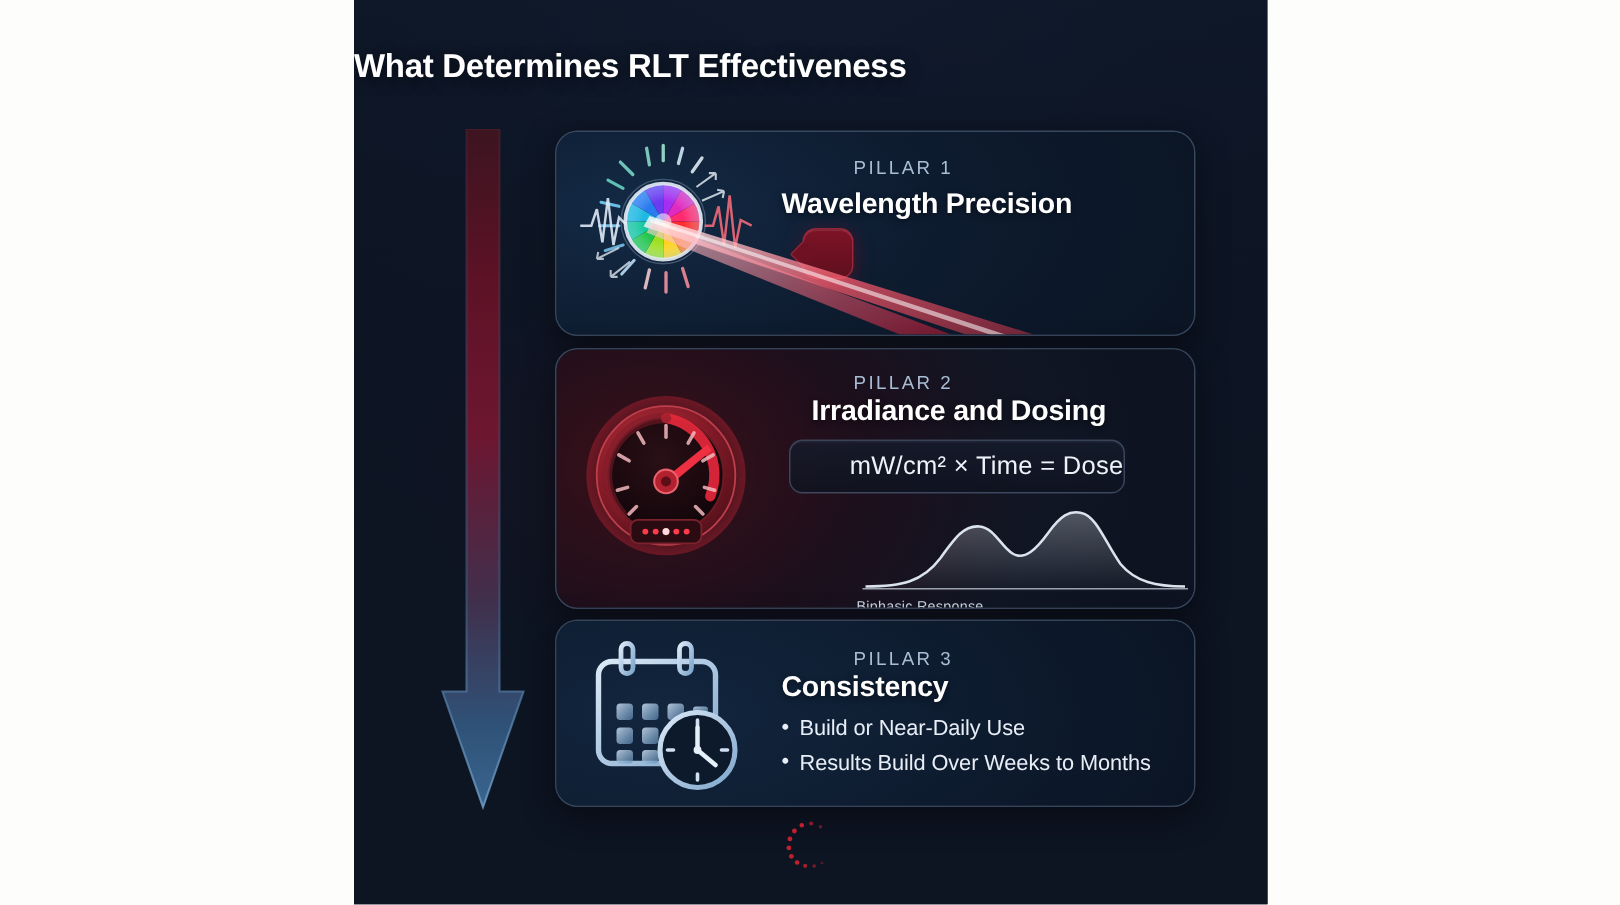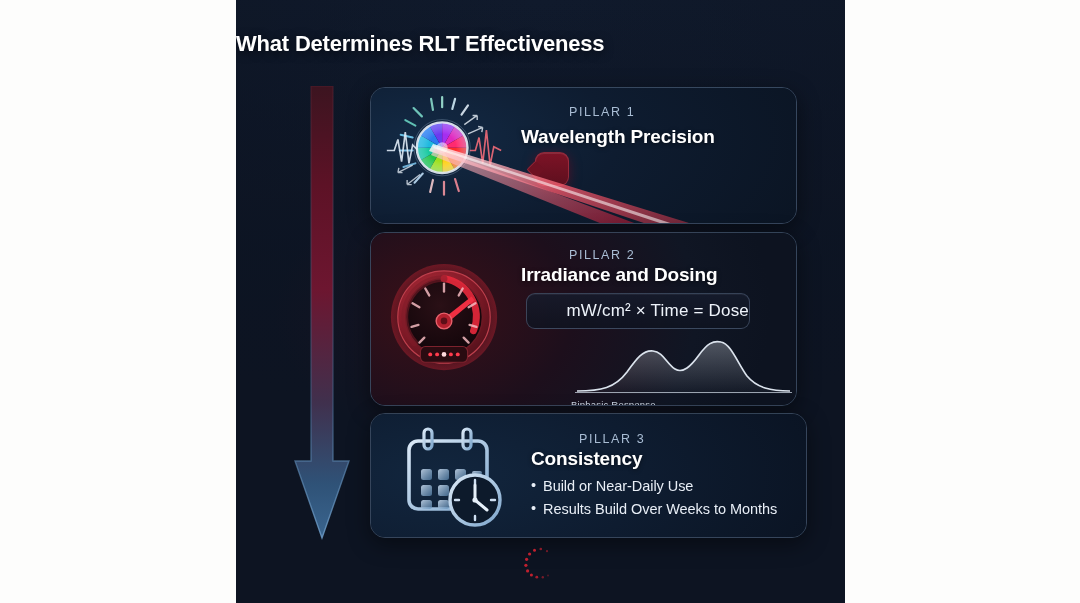--- a/index.html
+++ b/index.html
@@ -48,21 +48,21 @@
   #card1{top:87px;height:135px;}
   #card1 .bg{
     background:
       radial-gradient(95% 140% at 12% 38%, #132a45 0%, #0e1c30 48%, #0b1524 100%);
   }
   #card2{top:232px;height:172px;}
   #card2 .bg{
     background:
       radial-gradient(80% 150% at 14% 45%, #3a1018 0%, #1d0f1c 42%, #101624 78%, #0d1320 100%);
   }
-  #card3{top:413px;height:123px;padding-left:10px;}
+  #card3{top:413px;height:123px;}
   #card3 .bg{
     background:
       radial-gradient(95% 150% at 16% 50%, #12263e 0%, #0e1c30 50%, #0a1322 100%);
   }
 
   .card .inner{position:relative;height:100%;}
 
   .icon-wrap{position:absolute;left:14px;top:0;bottom:0;width:118px;display:flex;align-items:center;justify-content:center;}
   .txt{position:absolute;left:150px;right:14px;top:0;bottom:0;}
 
@@ -91,21 +91,21 @@
   .badge .notch{
     position:absolute;left:-7px;top:10px;width:12px;height:12px;
     background:#6e1122;transform:rotate(45deg);
     border-left:1px solid rgba(230,90,110,.30);
     border-bottom:1px solid rgba(230,90,110,.30);
     border-radius:2px;
   }
 
   
   #c2-label{top:15px;}
-  #c2-title{top:31px;}
+  #c2-title{top:31px;margin-left:20px;}
   .formula{
     position:absolute;left:5px;top:60px;width:222px;height:34px;
     display:flex;align-items:center;justify-content:flex-end;
     border:1px solid rgba(150,180,215,.30);border-radius:9px;
     background:linear-gradient(180deg, rgba(22,28,45,.80), rgba(14,19,32,.80));
     color:#eef3fa;font-size:17px;font-weight:normal;letter-spacing:.2px;
     box-shadow:inset 0 1px 0 rgba(255,255,255,.05);
   }
   .curvebox{position:absolute;left:50px;top:103px;width:225px;height:62px;}
   .curve-cap{

